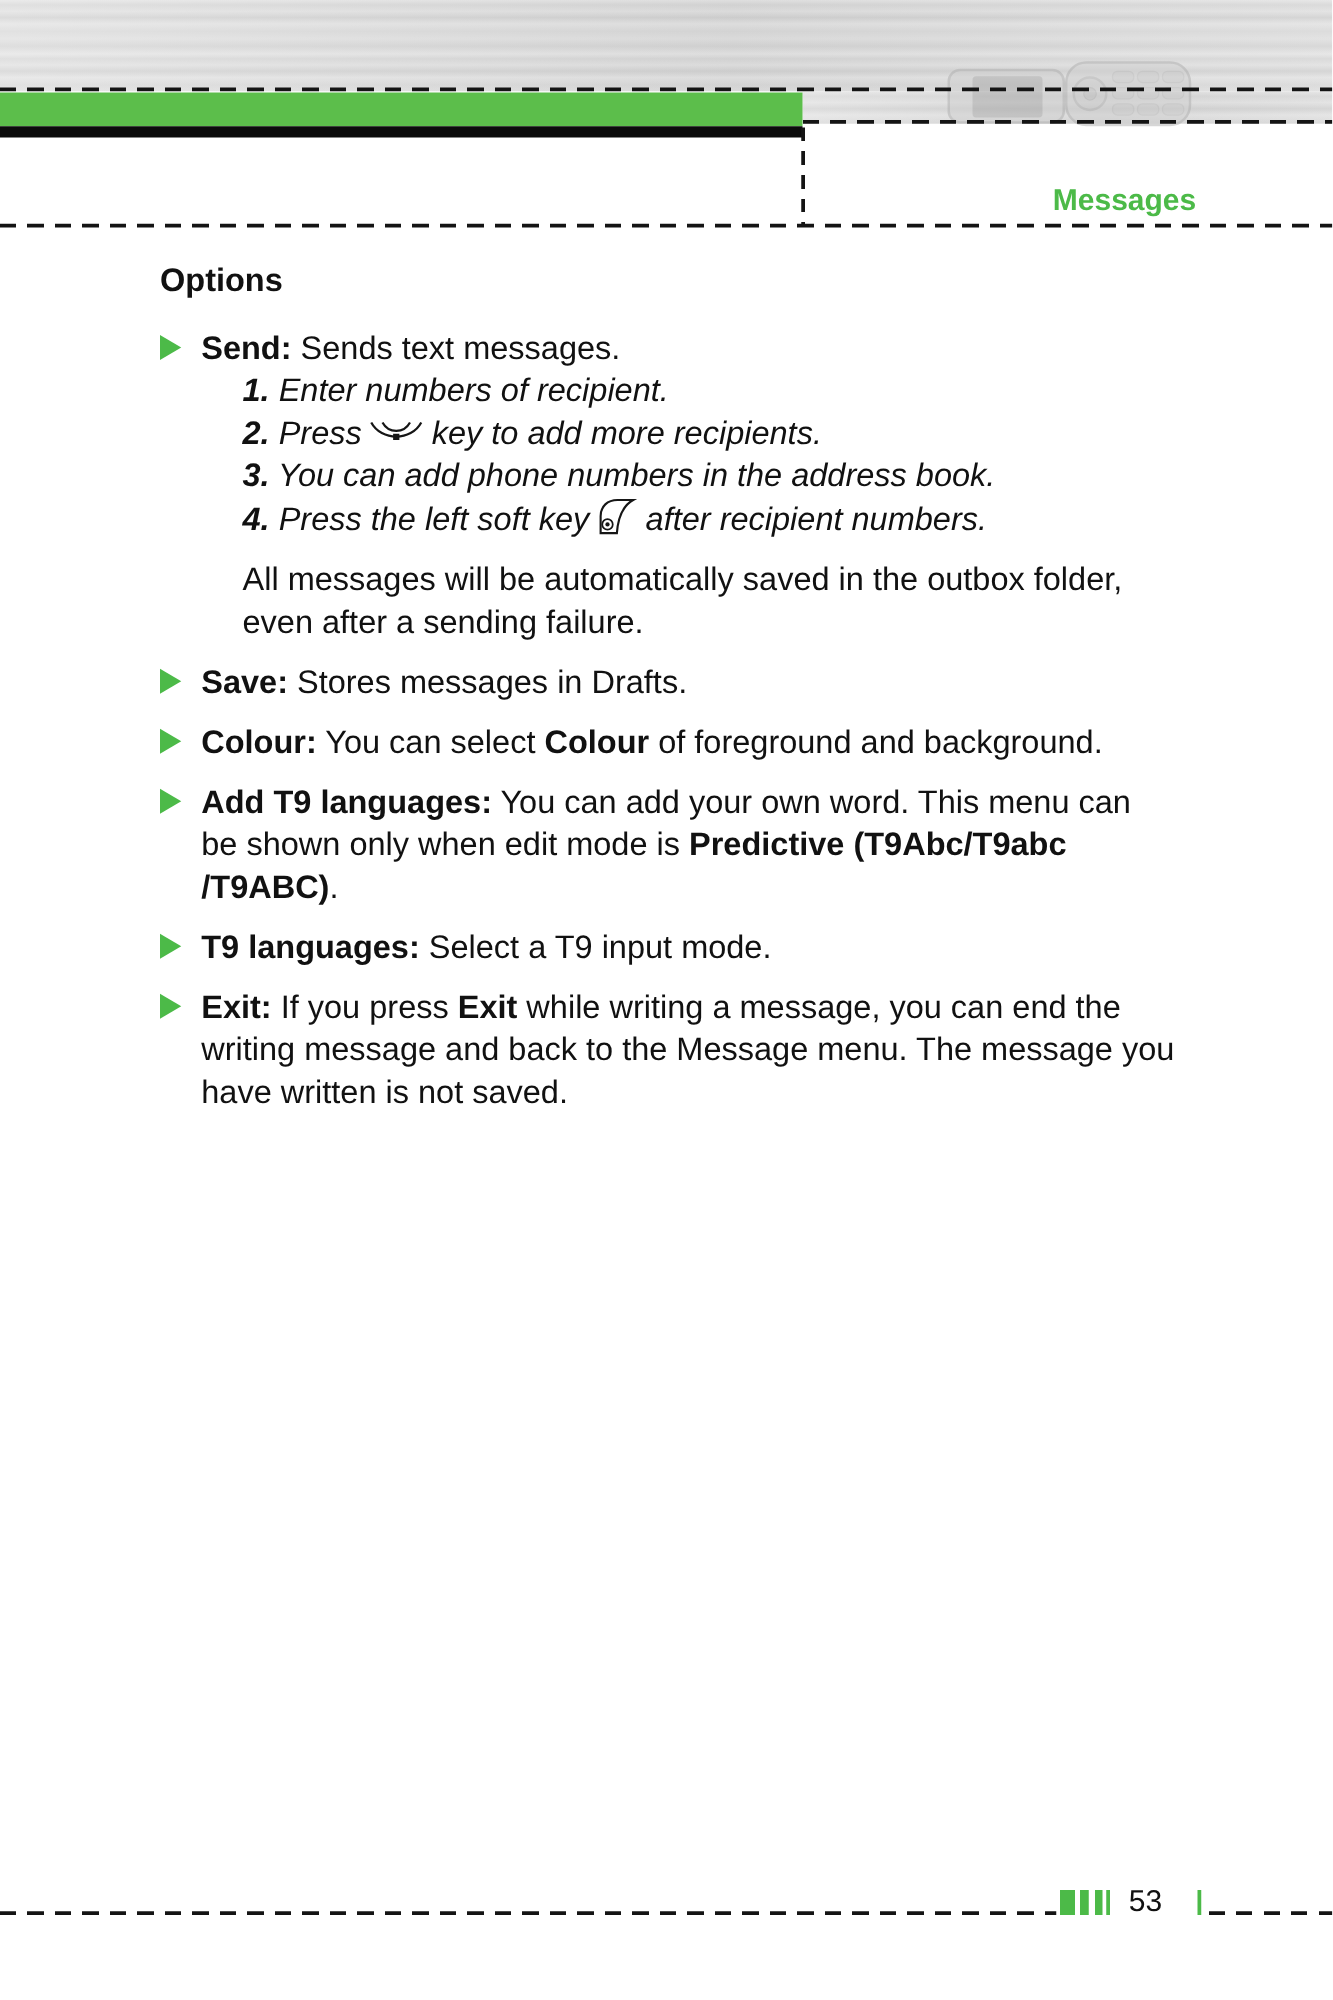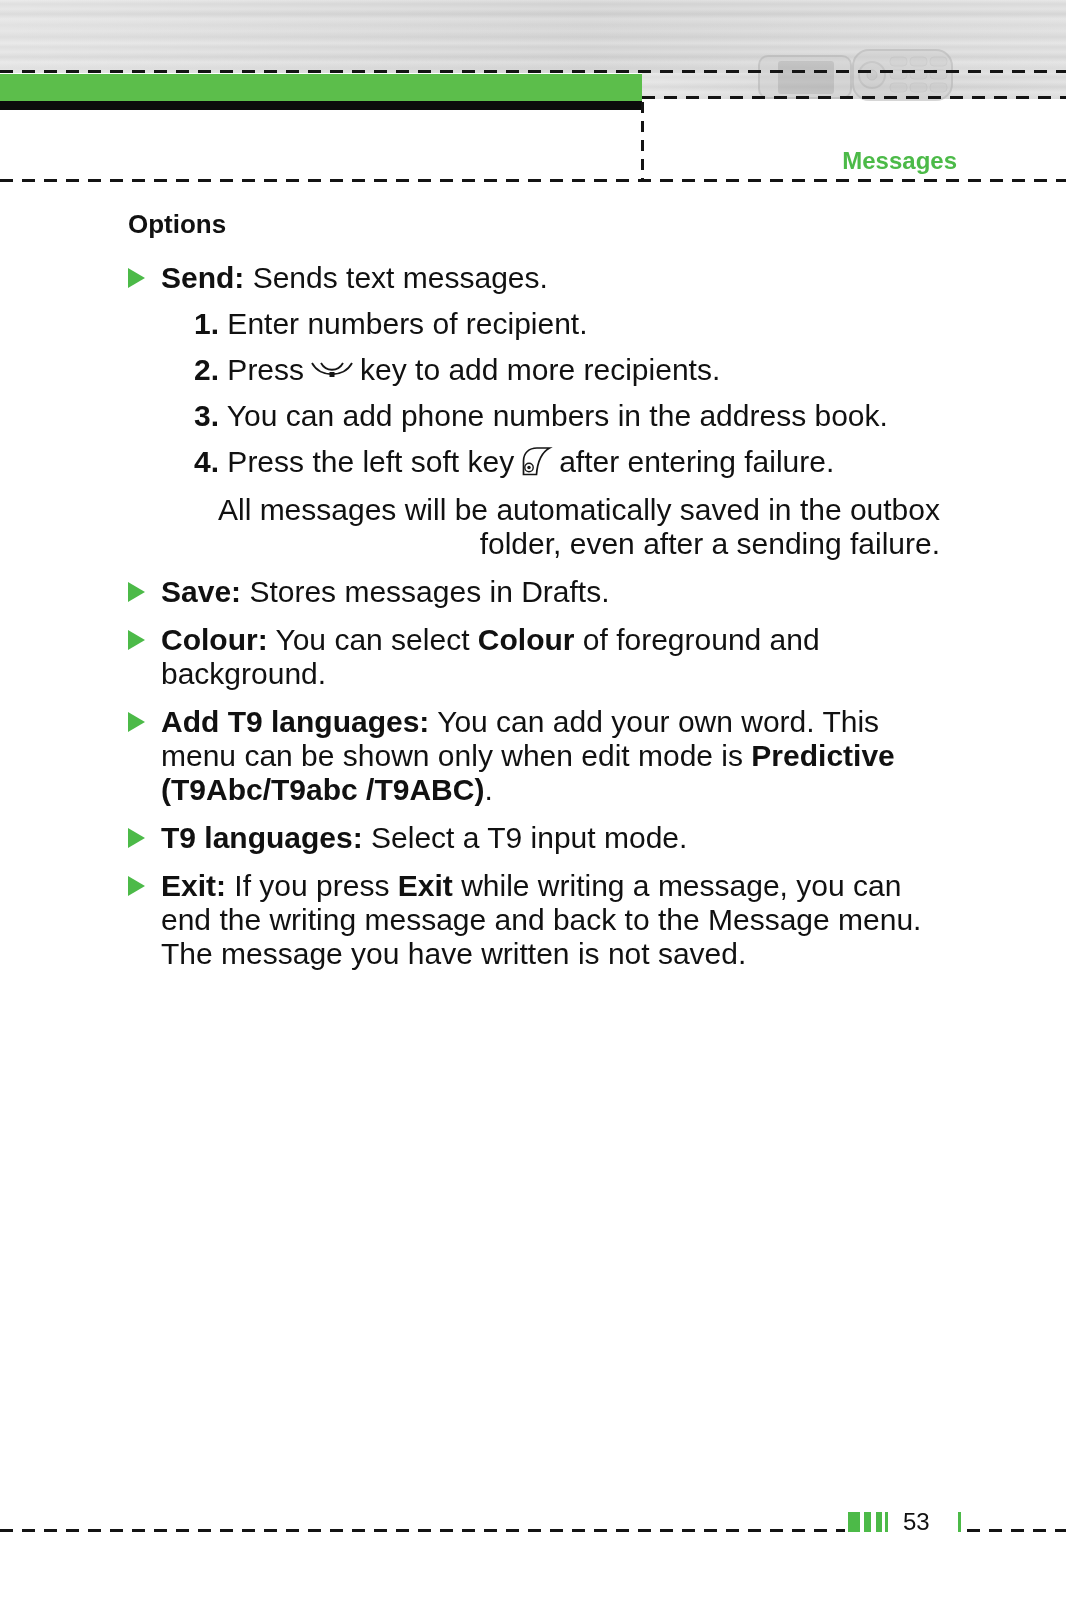--- a/index.html
+++ b/index.html
@@ -45,31 +45,31 @@
   .header-title{
     position:absolute;top:147px;right:109px;
     font-size:24px;font-weight:bold;color:var(--accent);
     letter-spacing:0px;z-index:2;
   }
   
   .content{position:absolute;top:209px;left:128px;width:812px;}
   .content h1{
     margin:0 0 22px 0;font-size:26px;line-height:30px;font-weight:bold;color:var(--ink);
   }
-  .item{position:relative;padding-left:33px;margin-top:14px;font-size:30px;line-height:34px;}
+  .item{position:relative;padding-left:33px;margin-top:14px;font-size:26px;line-height:34px;}
   .item .itext{width:779px;}
   .bullet{
     position:absolute;left:0;top:7px;width:0;height:0;
     border-left:17px solid var(--accent);
     border-top:10px solid transparent;
     border-bottom:10px solid transparent;
   }
   .steps{margin-left:33px;}
-  .step{margin-top:12px;line-height:34px;}
-  .note{margin-left:33px;margin-top:14px;line-height:34px;width:746px;text-align:right;}
+  .step{margin-top:0;line-height:34px;font-style:italic;}
+  .note{margin-left:33px;margin-top:14px;line-height:34px;width:746px;}
   b{font-weight:bold;}
   .key-icon{display:inline-block;vertical-align:-4px;margin:0 6px;}
   .key-icon svg{display:block;}
   
   .f-dash-left{top:1529px;left:0;width:845px;}
   .f-dash-right{top:1529px;left:967px;width:99px;}
   .f-bars{position:absolute;top:1512px;left:848px;height:20px;display:flex;align-items:flex-end;}
   .f-bars span{display:inline-block;height:20px;background:var(--accent);}
   .f-bar-1{width:12px;margin-right:4px;}
   .f-bar-2{width:7px;margin-right:5px;}
@@ -129,21 +129,21 @@
             <div class="step"><b>2.</b><span> Press</span><span class="key-icon"><svg width="44" height="24" viewBox="0 0 44 24">
                   <path d="M2 3 C10 18, 34 18, 42 3" fill="none" stroke="#161616" stroke-width="1.8"></path>
                   <path d="M11 3 C16 12, 28 12, 33 3" fill="none" stroke="#161616" stroke-width="1.8"></path>
                   <rect x="19.5" y="12" width="5" height="5" fill="#161616"></rect>
                 </svg></span><span>key to add more recipients.</span></div>
             <div class="step"><b>3.</b><span> You can add phone numbers in the address book.</span></div>
             <div class="step"><b>4.</b><span> Press the left soft key</span><span class="key-icon"><svg width="33" height="31" viewBox="0 0 33 31">
                   <path d="M3.5 29.5 L3.5 16 C3.5 8 9 3 17 3 L29.5 3 C21.5 7.5 17.5 16 16.5 29.5 Z" fill="none" stroke="#161616" stroke-width="1.7"></path>
                   <circle cx="9" cy="22.5" r="4.2" fill="none" stroke="#161616" stroke-width="1.4"></circle>
                   <circle cx="9" cy="22.5" r="1.7" fill="#161616"></circle>
-                </svg></span><span>after entering failure.</span></div>
+                </svg></span><span>after recipient numbers.</span></div>
           </div>
           <div class="note"><span>All messages will be automatically saved in the outbox folder, even after a sending failure.</span></div>
         </div>
         <div class="item">
           <span class="bullet"></span>
           <div class="itext"><b>Save:</b><span> Stores messages in Drafts.</span></div>
         </div>
         <div class="item">
           <span class="bullet"></span>
           <div class="itext"><b>Colour:</b><span> You can select </span><b>Colour</b><span> of foreground and background.</span></div>

